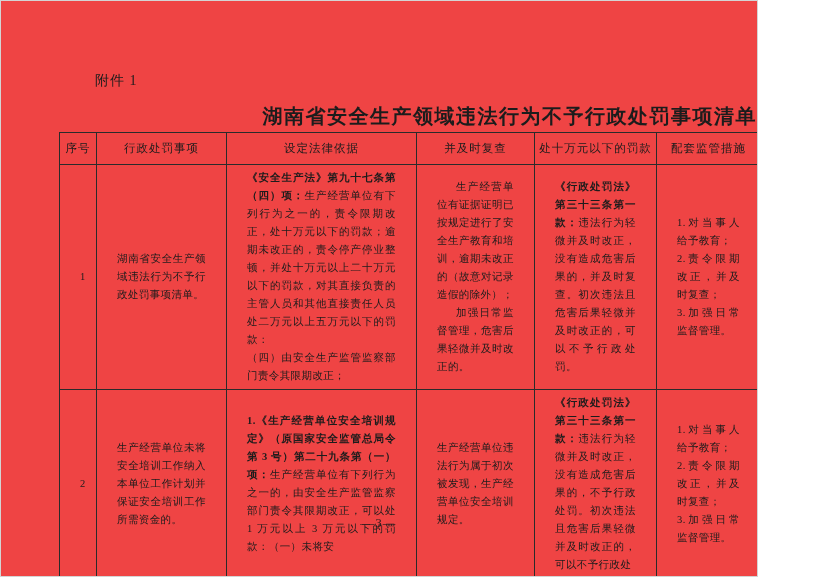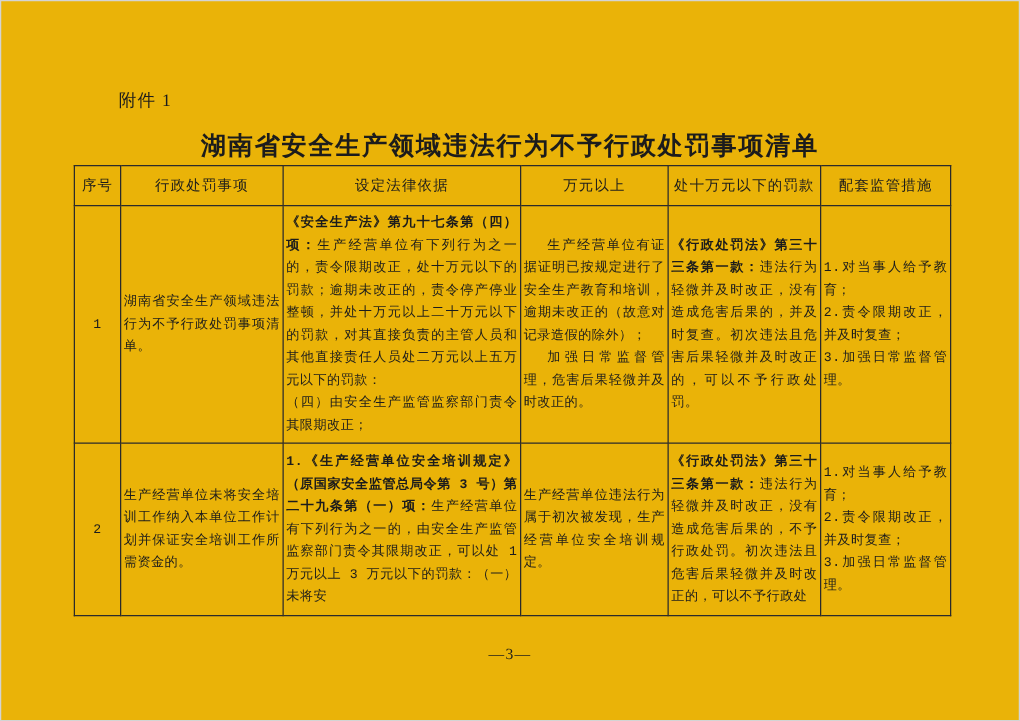--- a/index.html
+++ b/index.html
@@ -3,39 +3,39 @@
 <meta charset="utf-8">
 <style>
   * { margin: 0; padding: 0; box-sizing: border-box; }
   html, body { background: #ffffff; }
   body {
     font-family: "Liberation Serif", "DejaVu Serif", serif;
     color: #1c1c1c;
   }
   .page {
     position: relative;
-    width: 816px;
+    width: 758px;
     height: 577px;
-    background: #eab308;
+    background: #ef4444;
     border: 1px solid #d4d4d4;
     overflow: hidden;
   }
   .attachment-label {
     position: absolute;
     left: 94px;
     top: 71px;
     font-size: 14px;
     letter-spacing: 1px;
   }
   .doc-title {
     position: absolute;
     left: 0;
     top: 102px;
     width: 100%;
-    text-align: center;
+    text-align: right;
     font-size: 20px;
     font-weight: bold;
     letter-spacing: 1.5px;
   }
   table.main-table {
     position: absolute;
     left: 58px;
     top: 131px;
     width: 701px;
     border-collapse: collapse;
@@ -48,25 +48,24 @@
     overflow: hidden;
   }
   table.main-table th {
     height: 32px;
     font-weight: normal;
     font-size: 11.5px;
     text-align: center;
     letter-spacing: 1px;
   }
   td.cell {
-    padding: 4px 2px;
+    padding: 4px 20px;
     line-height: 18px;
     letter-spacing: 0.4px;
     text-align: justify;
-    font-family: Liberation Mono, monospace;
   }
   td.center { text-align: center; }
   .row-1 td { height: 190px; }
   .row-2 td { height: 138px; }
   .para { text-align: justify; }
   .para.indent1 { text-indent: 1.8em; }
   .b { font-weight: bold; }
   .serial { font-size: 11px; }
   .measure-line { text-align: justify; }
   .page-number {
@@ -95,21 +94,21 @@
       <col style="width:190px">
       <col style="width:118px">
       <col style="width:122px">
       <col style="width:104px">
     </colgroup>
     <thead>
       <tr>
         <th>序号</th>
         <th>行政处罚事项</th>
         <th>设定法律依据</th>
-        <th>万元以上</th>
+        <th>并及时复查</th>
         <th>处十万元以下的罚款</th>
         <th>配套监管措施</th>
       </tr>
     </thead>
     <tbody>
       <tr class="row-1">
         <td class="cell center serial">1</td>
         <td class="cell">
           <div class="para">湖南省安全生产领域违法行为不予行政处罚事项清单。</div>
         </td>

